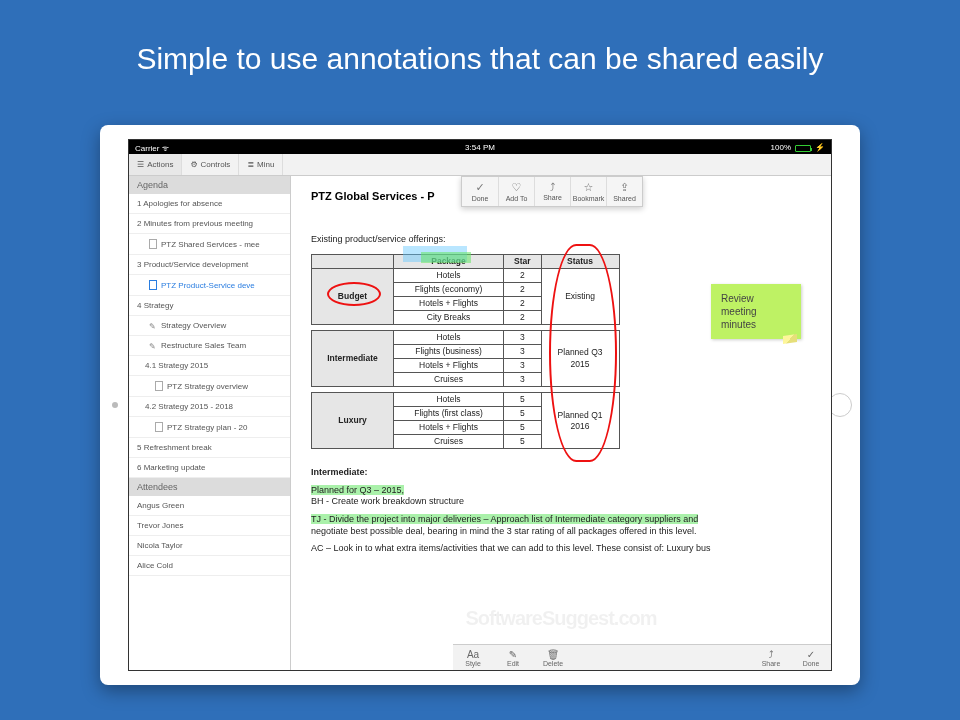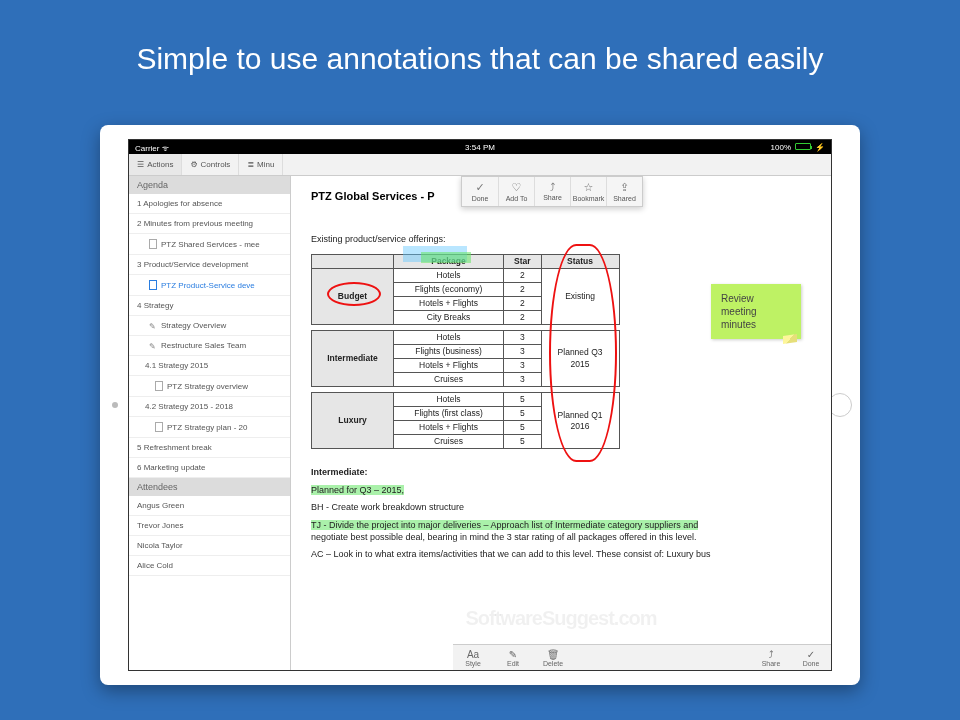--- a/index.html
+++ b/index.html
@@ -4,21 +4,21 @@
 <style>
 * { box-sizing: border-box; margin: 0; padding: 0; }
 body { font-family: -apple-system, "Helvetica Neue", Arial, sans-serif; background: #2f6fb9; width: 960px; height: 720px; overflow: hidden; position: relative; }
 .hero-text { color: #fff; font-size: 30px; font-weight: 300; text-align: center; padding-top: 42px; }
 .ipad { position: absolute; left: 100px; top: 125px; width: 760px; height: 560px; background: #fff; border-radius: 8px; box-shadow: 0 6px 18px rgba(0,0,0,.35); padding: 14px 28px; }
 .home-btn { position: absolute; right: 8px; top: 50%; width: 24px; height: 24px; border: 1px solid #ccc; border-radius: 50%; transform: translateY(-50%); }
 .camera { position: absolute; left: 12px; top: 50%; width: 6px; height: 6px; background: #bbb; border-radius: 50%; transform: translateY(-50%); }
 .screen { width: 100%; height: 100%; background: #fff; border: 1px solid #333; position: relative; overflow: hidden; font-size: 9px; }
 .status-bar { height: 14px; background: #000; color: #fff; display: flex; align-items: center; padding: 0 6px; font-size: 8px; }
 .status-bar .center { position: absolute; left: 50%; transform: translateX(-50%); }
-.status-bar .right { margin-left: auto; display: flex; align-items: flex-start; gap: 4px; }
+.status-bar .right { margin-left: auto; display: flex; align-items: flex-end; gap: 4px; }
 .battery { width: 16px; height: 7px; border: 1px solid #3c3; border-radius: 1px; position: relative; }
 .battery::after { content: ""; position: absolute; right: -2px; top: 2px; width: 1px; height: 3px; background: #3c3; }
 .battery .fill { background: #3c3; height: 100%; width: 100%; }
 .toolbar { height: 22px; background: #f2f2f2; border-bottom: 1px solid #ccc; display: flex; align-items: center; font-size: 8px; color: #555; }
 .toolbar .tab { padding: 0 8px; height: 100%; display: flex; align-items: center; gap: 3px; border-right: 1px solid #ddd; }
 .toolbar .tab.active { background: #e8e8e8; }
 .content { display: flex; height: calc(100% - 36px); }
 .sidebar { width: 162px; border-right: 1px solid #ccc; overflow: hidden; background: #fff; }
 .section-head { background: #dcdcdc; color: #666; padding: 4px 8px; font-size: 9px; }
 .side-item { padding: 5px 8px; font-size: 8px; color: #555; border-bottom: 1px solid #eee; white-space: nowrap; overflow: hidden; text-overflow: ellipsis; }
@@ -223,21 +223,21 @@
             <span class="hi-cyan" style="left:92px; top:-4px; width:64px; height:16px;"></span>
             <span class="hi-green" style="left:110px; top:2px; width:50px; height:11px;"></span>
             <span class="red-circle" style="left:16px; top:32px; width:54px; height:24px;"></span>
             <span class="red-circle" style="left:238px; top:-6px; width:68px; height:218px; border-radius:40%/50%;"></span>
           </div>
 
           <div class="sticky" style="right:-14px; top:100px; position:absolute; left:auto; right:30px; top:108px;">Review meeting minutes</div>
 
           <div style="margin-top:14px; font-weight:bold;">Intermediate:</div>
           <div style="margin-top:6px;"><span class="inline-hl">Planned for Q3 – 2015,</span></div>
-          <div style="margin-top:6px;">BH - Create work breakdown structure</div>
+          <div style="">BH - Create work breakdown structure</div>
           <div style="margin-top:6px;"><span class="inline-hl">TJ - Divide the project into major deliveries – Approach list of Intermediate category suppliers and</span></div>
           <div>negotiate best possible deal, bearing in mind the 3 star rating of all packages offered in this level.</div>
           <div style="margin-top:6px;">AC – Look in to what extra items/activities that we can add to this level. These consist of: Luxury bus</div>
         </div>
 
         <div class="watermark">SoftwareSuggest.com</div>
 
         <div class="bottom-bar">
           <div class="bbtn"><span class="ico">Aa</span><span>Style</span></div>
           <div class="bbtn"><span class="ico">✎</span><span>Edit</span></div>

